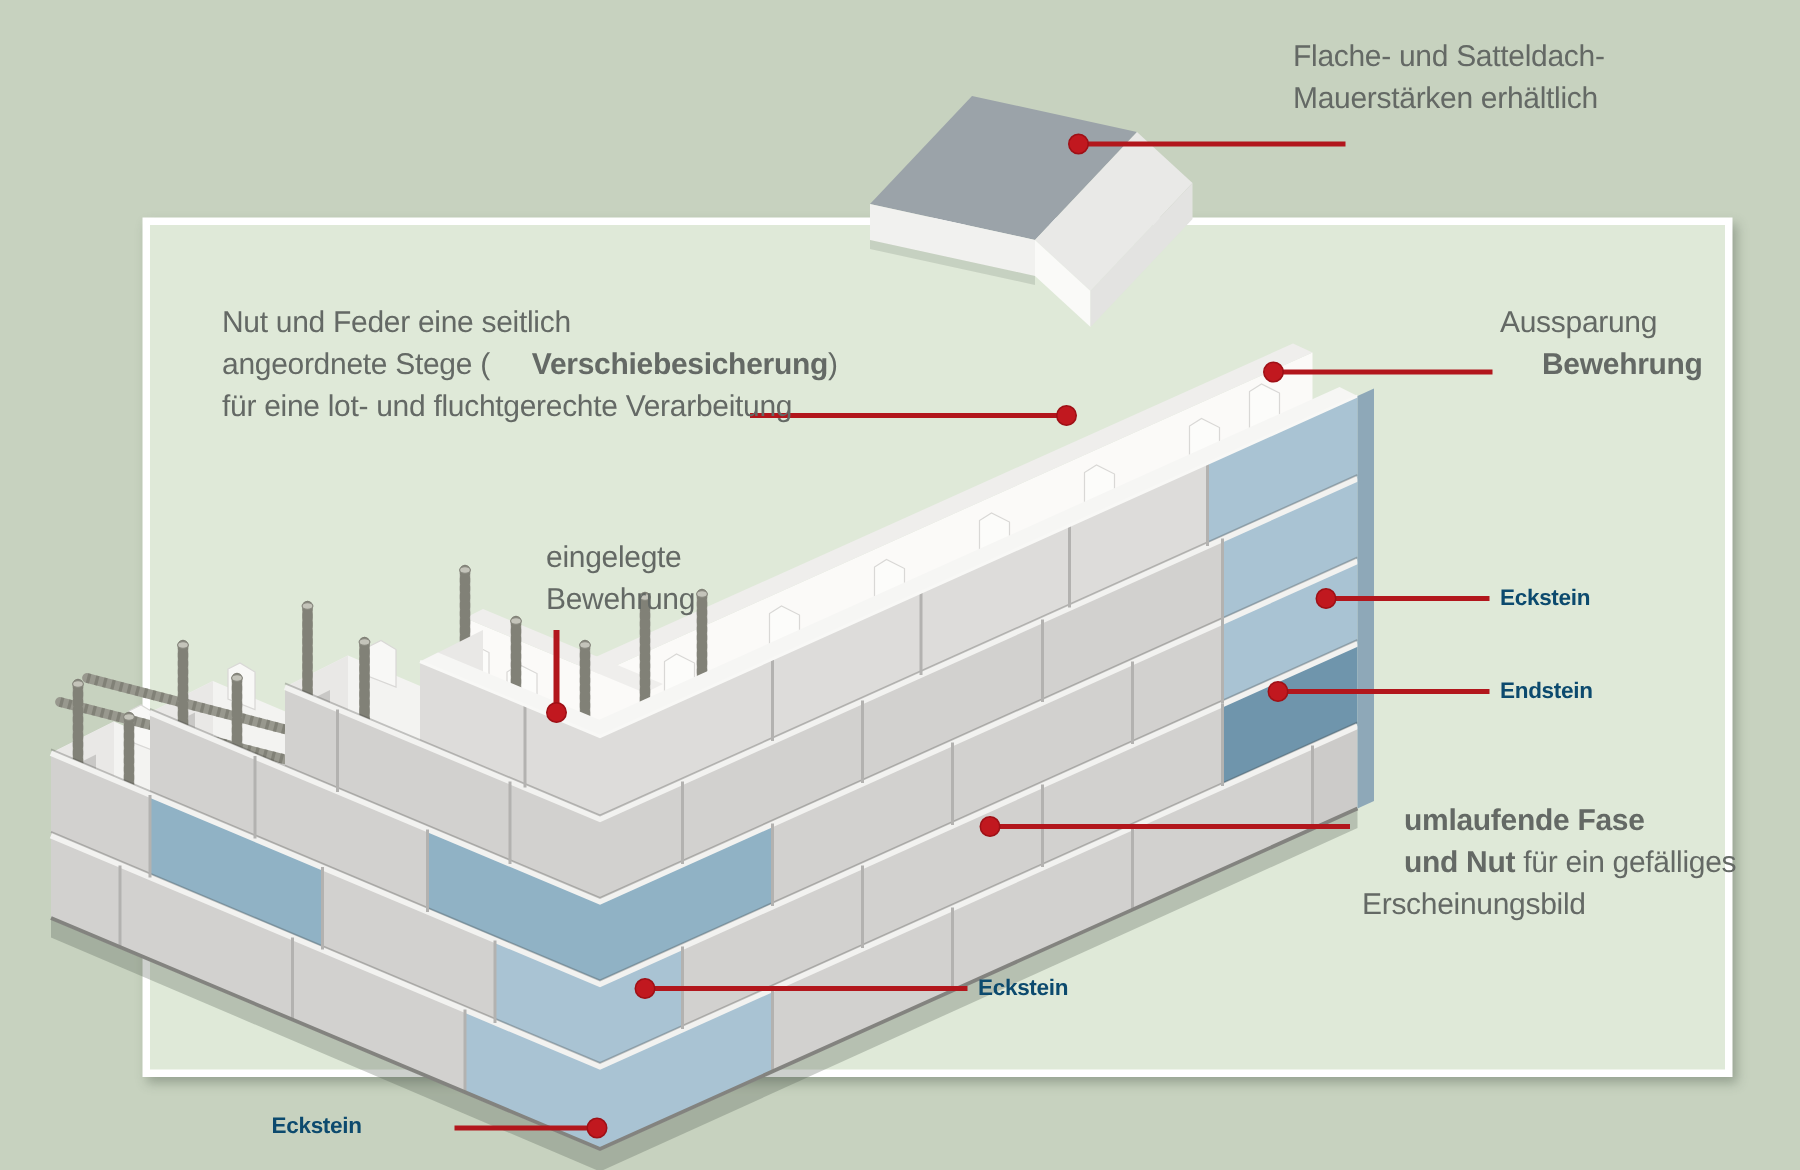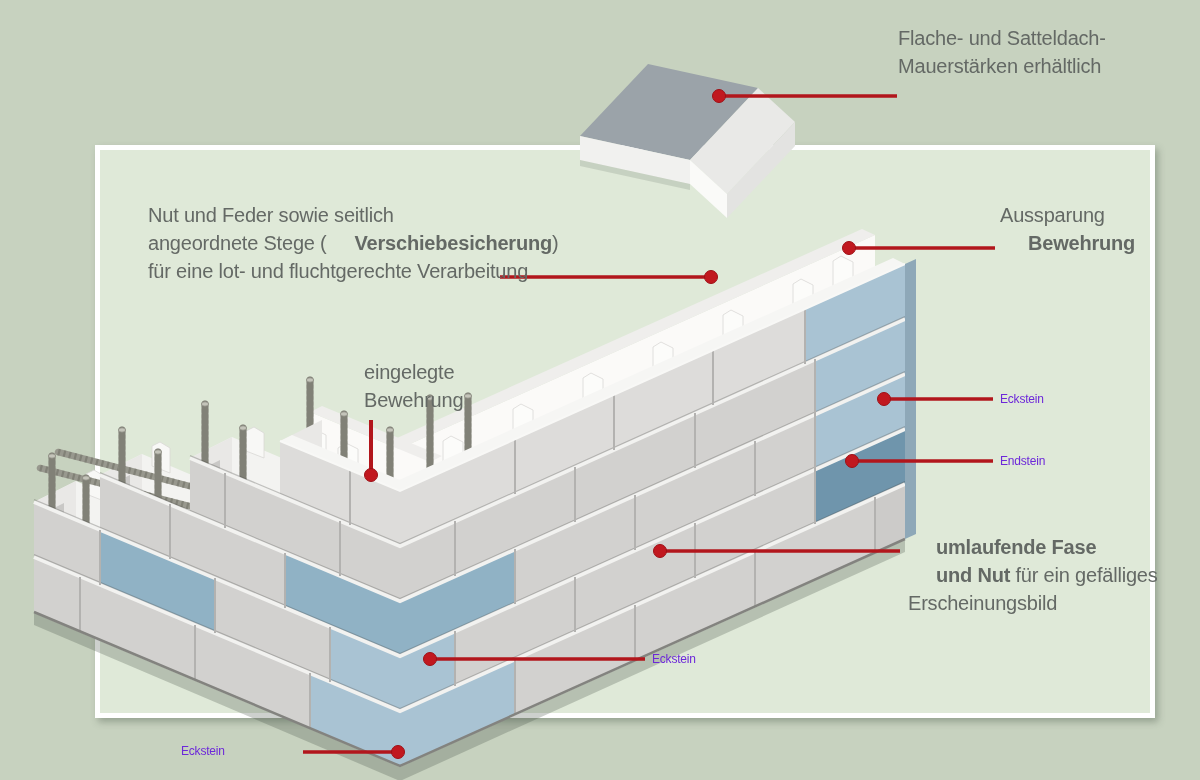--- a/index.html
+++ b/index.html
@@ -12,21 +12,21 @@
     position:absolute;left:95px;top:145px;width:1060px;height:573px;
     background:#ffffff;box-shadow:3px 4px 7px rgba(60,75,60,.35);
   }
   .panel-inner{
     position:absolute;left:5px;top:5px;right:5px;bottom:5px;
     background:#dfe9d8;
   }
   svg.scene{position:absolute;left:0;top:0;z-index:5;}
   .label{position:absolute;z-index:9;letter-spacing:-0.2px;white-space:nowrap;}
   .label.grey{color:#646965;font-size:20px;line-height:28px;}
-  .label.red{color:#6d28d9;font-weight:400;font-size:12px;line-height:24px;}
+  .label.red{color:#0c4a6e;font-weight:700;font-size:15px;line-height:24px;}
   .label .b{font-weight:700;margin-left:28px;}
 </style>
 </head>
 <body>
 
 <div class="panel">
   <div class="panel-inner"></div>
 </div>
 
 <svg class="scene" width="1200" height="780" viewBox="0 0 1200 780">
@@ -292,26 +292,26 @@
       <circle cx="852" cy="461" r="6.5" fill="#c1181f" stroke="#9e1016" stroke-width="1"></circle>
       <line x1="660" y1="551" x2="900" y2="551" stroke="#b2161c" stroke-width="3.3"></line>
       <circle cx="660" cy="551" r="6.5" fill="#c1181f" stroke="#9e1016" stroke-width="1"></circle>
       <line x1="430" y1="659" x2="645" y2="659" stroke="#b2161c" stroke-width="3.3"></line>
       <circle cx="430" cy="659" r="6.5" fill="#c1181f" stroke="#9e1016" stroke-width="1"></circle>
       <line x1="398" y1="752" x2="303" y2="752" stroke="#b2161c" stroke-width="3.3"></line>
       <circle cx="398" cy="752" r="6.5" fill="#c1181f" stroke="#9e1016" stroke-width="1"></circle>
     </g>
 </svg>
 
-<div class="label grey" style="left: 898px; top: 24px;">
+<div class="label grey" style="left: 862px; top: 24px;">
     <div><span>Flache- und Satteldach-</span></div>
     <div><span>Mauerstärken erhältlich</span></div>
   </div>
 <div class="label grey" style="left: 148px; top: 201px;">
-    <div><span>Nut und Feder sowie seitlich</span></div>
+    <div><span>Nut und Feder eine seitlich</span></div>
     <div><span>angeordnete Stege (</span><span class="b">Verschiebesicherung</span><span>)</span></div>
     <div><span>für eine lot- und fluchtgerechte Verarbeitung</span></div>
   </div>
 <div class="label grey" style="left: 1000px; top: 201px;">
     <div><span>Aussparung</span></div>
     <div><span class="b">Bewehrung</span></div>
   </div>
 <div class="label grey" style="left: 364px; top: 358px;">
     <div><span>eingelegte</span></div>
     <div><span>Bewehrung</span></div>

